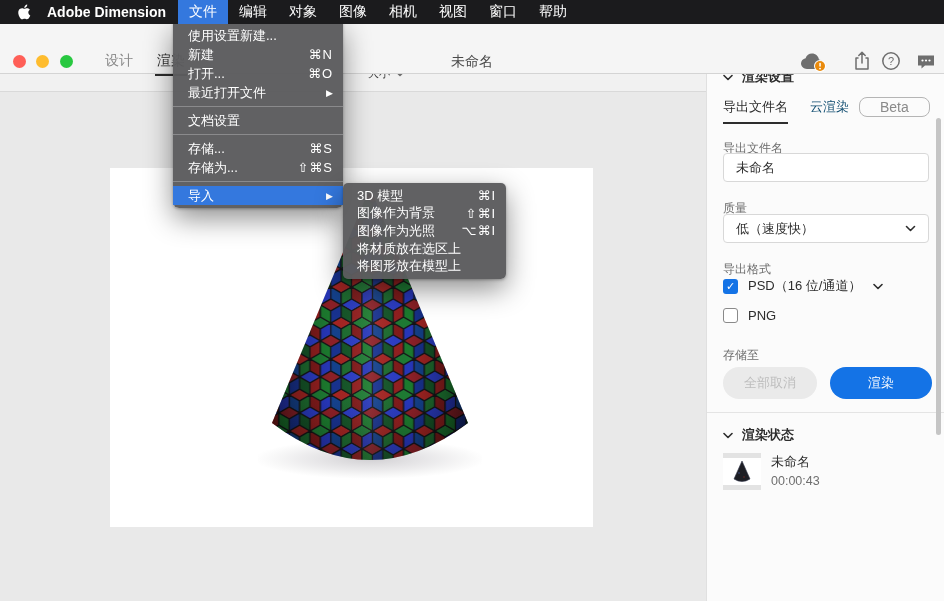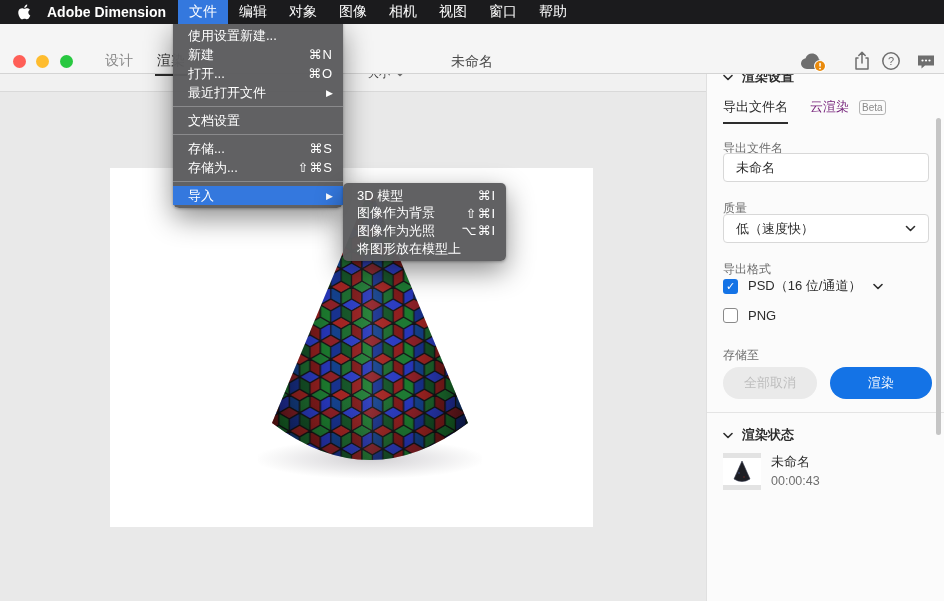--- a/index.html
+++ b/index.html
@@ -61,25 +61,25 @@
     background:rgba(92,92,94,0.97);border-radius:5px;padding:4px 0;
     box-shadow:0 10px 28px rgba(0,0,0,.45),0 1px 3px rgba(0,0,0,.3);}
   .sub-menu .menu-item{height:17.6px;padding:0 10px 0 14px;}
 
   
   .panel{position:absolute;left:706px;top:58px;width:238px;height:543px;background:#fbfbfb;
     border-left:1px solid #e0e0e0;font-size:13px;color:#2d2d2d;}
   .p-header{position:absolute;left:16px;display:flex;align-items:center;gap:9px;font-weight:bold;font-size:13px;color:#2d2d2d;}
   .p-header svg{width:10px;height:7px;}
   .p-tabs{position:absolute;left:16px;top:40px;display:flex;align-items:center;gap:22px;}
-  .p-tab{position:relative;font-size:13px;color:#701a75;padding-bottom:8px;}
+  .p-tab{position:relative;font-size:13px;color:#0c4a6e;padding-bottom:8px;}
   .p-tab.active{color:#2d2d2d;}
   .p-tab.active::after{content:"";position:absolute;left:0;right:0;bottom:0;height:2px;background:#2d2d2d;}
-  .beta-badge{font-size:10px;color:#8a8a8a;border:1px solid #b5b5b5;border-radius:3px;
-    padding:1px 2px;margin-left:-12px;margin-top:-8px;}
+  .beta-badge{font-size:14px;color:#8a8a8a;border:1px solid #b5b5b5;border-radius:8px;
+    padding:1px 20px;margin-left:-12px;margin-top:-8px;}
   .p-label{position:absolute;left:16px;font-size:12px;color:#6e6e6e;}
   .p-input{position:absolute;left:16px;width:206px;height:29px;background:#fff;border:1px solid #d8d8d8;
     border-radius:4px;font-size:13px;color:#2d2d2d;padding:0 12px;font-family:inherit;}
   .p-select{position:absolute;left:16px;width:206px;height:29px;background:#fff;border:1px solid #d8d8d8;
     border-radius:4px;display:flex;align-items:center;padding:0 12px;}
   .p-select .val{flex:1;}
   .p-select svg{width:11px;height:7px;}
   .fmt-row{position:absolute;left:16px;display:flex;align-items:center;gap:10px;height:18px;}
   .cbx{width:15px;height:15px;border-radius:3px;display:flex;align-items:center;justify-content:center;}
   .cbx.on{background:var(--accent-blue);color:#fff;font-size:11px;}
@@ -357,17 +357,20 @@
       </div>
       <div class="menu-item">
         <span class="lbl">图像作为背景</span>
         <span class="sc">⇧⌘I</span>
       </div>
       <div class="menu-item">
         <span class="lbl">图像作为光照</span>
         <span class="sc">⌥⌘I</span>
       </div>
       <div class="menu-item">
+        <span class="lbl">将材质放在选区上</span>
+      </div>
+      <div class="menu-item">
         <span class="lbl">将图形放在模型上</span>
       </div>
     </div>
 
 </div>
 
 </body></html>

